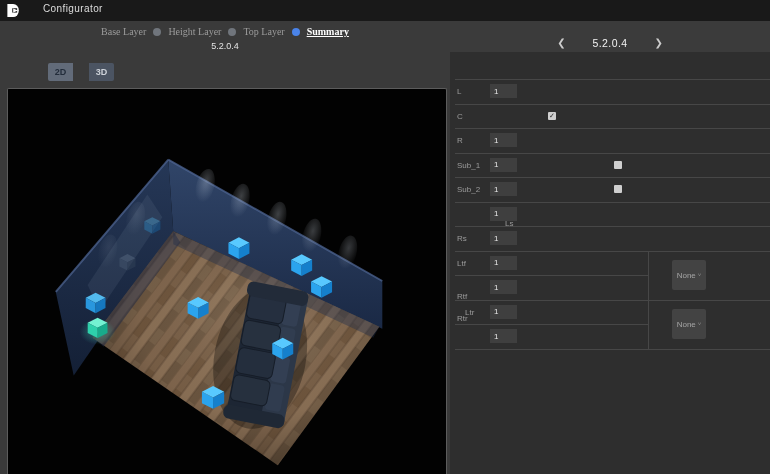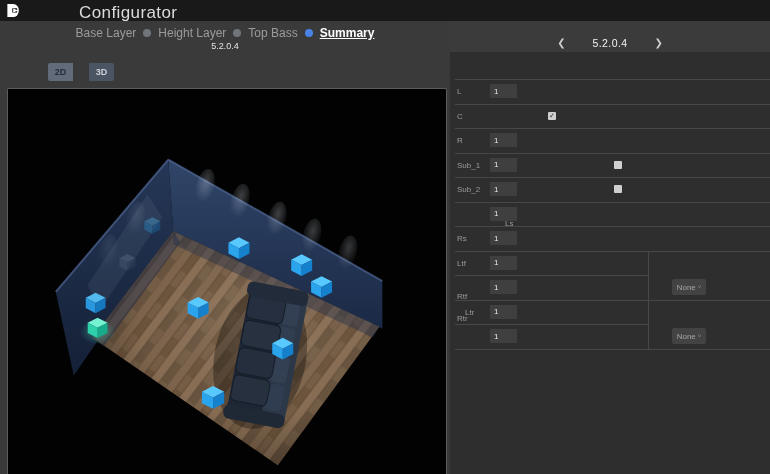--- a/index.html
+++ b/index.html
@@ -5,24 +5,24 @@
   html,body{margin:0;padding:0;}
   body{
     width:770px;height:474px;overflow:hidden;position:relative;
     background:#3a3a3a;
     font-family:"Liberation Sans", sans-serif;
     -webkit-font-smoothing:antialiased;
   }
   
   .topbar{position:absolute;left:0;top:0;width:770px;height:21px;background:#191919;z-index:30;}
   .logo{position:absolute;left:6px;top:3px;width:14px;height:15px;}
-  .app-title{position:absolute;left:43px;top:3px;font-size:17px;color:#dcdcdc;letter-spacing:.4px;margin-left:36px;}
+  .app-title{position:absolute;left:43px;top:3px;font-size:10px;color:#dcdcdc;letter-spacing:.4px;}
   
   .layer-nav{position:absolute;left:0;top:26px;width:450px;display:flex;justify-content:center;align-items:center;gap:7px;z-index:5;}
-  .layer-label{font-size:12px;color:#9b9b9b;white-space:nowrap;}
+  .layer-label{font-size:10px;color:#9b9b9b;white-space:nowrap;font-family:Liberation Serif, serif;}
   .layer-label.active{color:#ffffff;font-weight:bold;text-decoration:underline;}
   .layer-dot{width:8px;height:8px;border-radius:50%;background:#70757c;flex:0 0 auto;}
   .layer-dot.active{background:#4a83e8;}
   .left-subtitle{position:absolute;left:0;top:41px;width:450px;text-align:center;font-size:9px;color:#e3e3e3;z-index:5;}
   
   .view-toggle{position:absolute;left:48px;top:63px;display:flex;z-index:6;}
   .view-btn{width:25px;height:18px;font-size:9px;font-weight:bold;display:flex;align-items:center;justify-content:center;background:#4b5462;color:#cdd2d9;}
   .view-btn:first-child{border-radius:2px 0 0 2px;margin-right:16px;}
   .view-btn:last-child{border-radius:0 2px 2px 0;}
   .view-btn.selected{background:#626b79;color:#232d3b;}
@@ -36,41 +36,41 @@
   .chev{font-size:10px;color:#cccccc;cursor:pointer;line-height:1;}
   .panel-version{font-size:10.5px;color:#f2f2f2;letter-spacing:.4px;}
   .col-headers{position:absolute;left:0;top:31px;width:320px;height:27px;}
   .col-h{position:absolute;top:9px;font-size:8px;color:#a9a9a9;transform:translateX(-50%);white-space:nowrap;}
   .rows{position:absolute;left:0;top:0;width:320px;height:453px;}
   .sep{position:absolute;height:1px;background:#474747;}
   .vsep{position:absolute;width:1px;background:#474747;}
   .row-label{position:absolute;left:7px;font-size:8px;color:#9b9b9b;transform:translateY(-50%);}
   .mw-input{position:absolute;left:40px;width:27px;height:14px;background:#3f3f3f;border:none;color:#e8e8e8;font-size:8px;padding:0 0 0 4px;font-family:"Liberation Sans",sans-serif;transform:translateY(-50%);box-sizing:border-box;}
   .cbx{position:absolute;width:8px;height:8px;background:#cfcfcf;border-radius:1px;transform:translate(-50%,-50%);display:flex;align-items:center;justify-content:center;font-size:7px;color:#2b2b2b;line-height:1;cursor:pointer;}
-  .repl-dd{position:absolute;left:222px;width:34px;height:16px;background:#434343;border-radius:2px;color:#a5a5a5;font-size:8px;display:flex;align-items:center;justify-content:center;gap:2px;transform:translateY(-50%);cursor:pointer;margin-top:12px;}
+  .repl-dd{position:absolute;left:222px;width:34px;height:30px;background:#434343;border-radius:2px;color:#a5a5a5;font-size:8px;display:flex;align-items:center;justify-content:center;gap:2px;transform:translateY(-50%);cursor:pointer;}
   .repl-dd .dd-arrow{font-size:6px;color:#8f8f8f;}
 </style>
 </head>
 <body>
 
 <div class="topbar">
   <svg class="logo" viewBox="0 0 14 16">
     <path d="M1 1 h6.2 a6 7 0 0 1 0 14 H1 Z" fill="#ffffff"></path>
     <rect x="6.2" y="5.6" width="5.2" height="4.6" fill="#191919"></rect>
     <path d="M7.2 5.9 L12.4 8 L7.2 10.1 Z" fill="#ffffff"></path>
   </svg>
   <div class="app-title">Configurator</div>
 </div>
 
 <div class="layer-nav" id="layerNav">
     <span class="layer-label">Base Layer</span>
     <span class="layer-dot"></span>
     <span class="layer-label">Height Layer</span>
     <span class="layer-dot"></span>
-    <span class="layer-label">Top Bass</span>
+    <span class="layer-label">Top Layer</span>
     <span class="layer-dot active"></span>
     <span class="layer-label active">Summary</span>
   </div>
 <div class="left-subtitle">5.2.0.4</div>
 
 <div class="view-toggle" id="viewToggle">
     <div class="view-btn selected">2D</div>
     <div class="view-btn">3D</div>
   </div>
 

